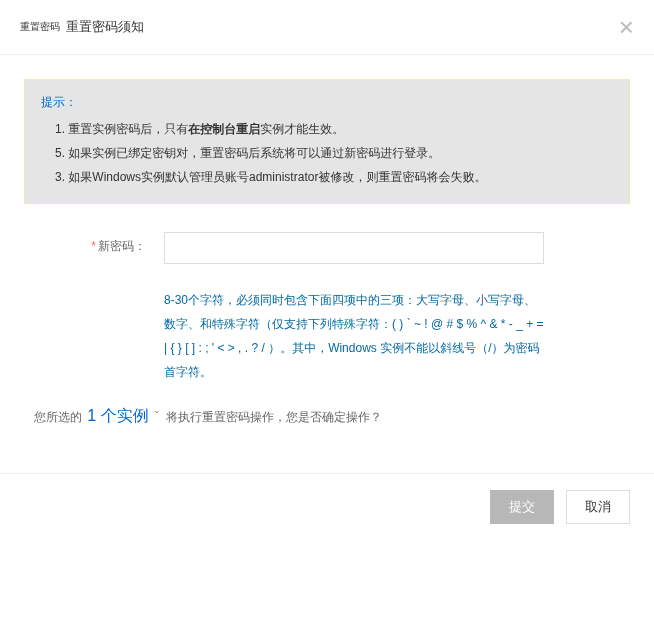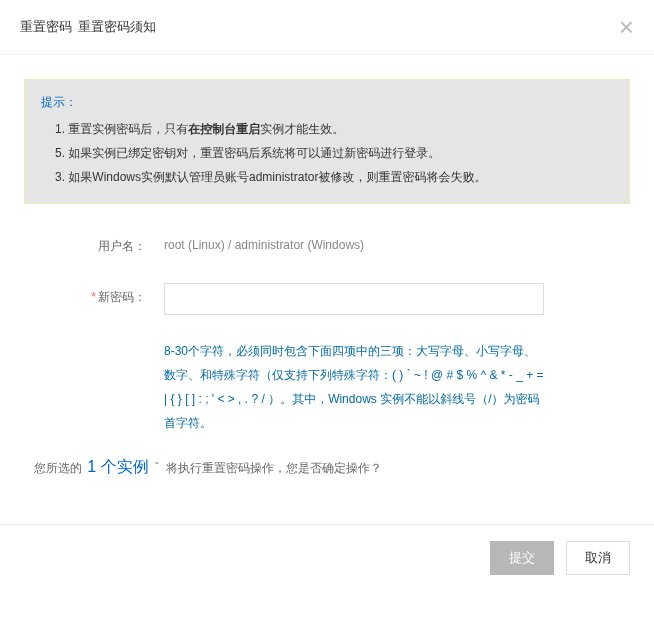--- a/index.html
+++ b/index.html
@@ -1,19 +1,19 @@
 <!DOCTYPE html>
 <html><head>
 <meta charset="utf-8">
 <style>
 * { box-sizing: border-box; margin: 0; padding: 0; }
 body { font-family: "Microsoft YaHei", "PingFang SC", sans-serif; font-size: 12px; color: #333; background: #fff; width: 654px; }
 .modal { width: 654px; }
 .header { display: flex; align-items: center; padding: 14px 20px; border-bottom: 1px solid #eee; }
-.title-main { font-size: 13px; color: #333; margin-right: 6px; }
+.title-main { font-size: 10px; color: #333; margin-right: 6px; }
 .title-sub { font-size: 13px; color: #333; }
 .close { margin-left: auto; font-size: 26px; color: #bbb; cursor: pointer; line-height: 1; }
 .body { padding: 24px 24px 20px 24px; }
 .notice { background: #e5e5e5; border: 1px solid #f5e8b8; padding: 14px 16px; margin-bottom: 28px; }
 .notice-title { color: #06c; font-size: 12px; margin-bottom: 6px; }
 .notice ol { list-style: none; padding-left: 14px; }
 .notice li { color: #333; font-size: 12px; line-height: 2; }
 .notice li b { font-weight: bold; }
 .form { padding: 0 10px; }
 .row { display: flex; margin-bottom: 22px; }
@@ -48,24 +48,20 @@
     <div class="notice">
       <div class="notice-title">提示：</div>
       <ol>
         <li><span>1. 重置实例密码后，只有</span><b>在控制台重启</b><span>实例才能生效。</span></li>
         <li><span>5. 如果实例已绑定密钥对，重置密码后系统将可以通过新密码进行登录。</span><b></b><span></span></li>
         <li><span>3. 如果Windows实例默认管理员账号administrator被修改，则重置密码将会失败。</span><b></b><span></span></li>
       </ol>
     </div>
 
     <div class="form">
-      <div class="row username">
-        <div class="label">用户名：</div>
-        <div class="field field-text">root (Linux) / administrator (Windows)</div>
-      </div>
 
       <div class="row">
         <div class="label required">新密码：</div>
         <div class="field">
           <input type="password" class="input" value="" style="">
           <div class="hint">8-30个字符，必须同时包含下面四项中的三项：大写字母、小写字母、数字、和特殊字符（仅支持下列特殊字符：( ) ` ~ ! @ # $ % ^ &amp; * - _ + = | { } [ ] : ; ' &lt; &gt; , . ? / ）。其中，Windows 实例不能以斜线号（/）为密码首字符。</div>
         </div>
       </div>
 
     </div>

